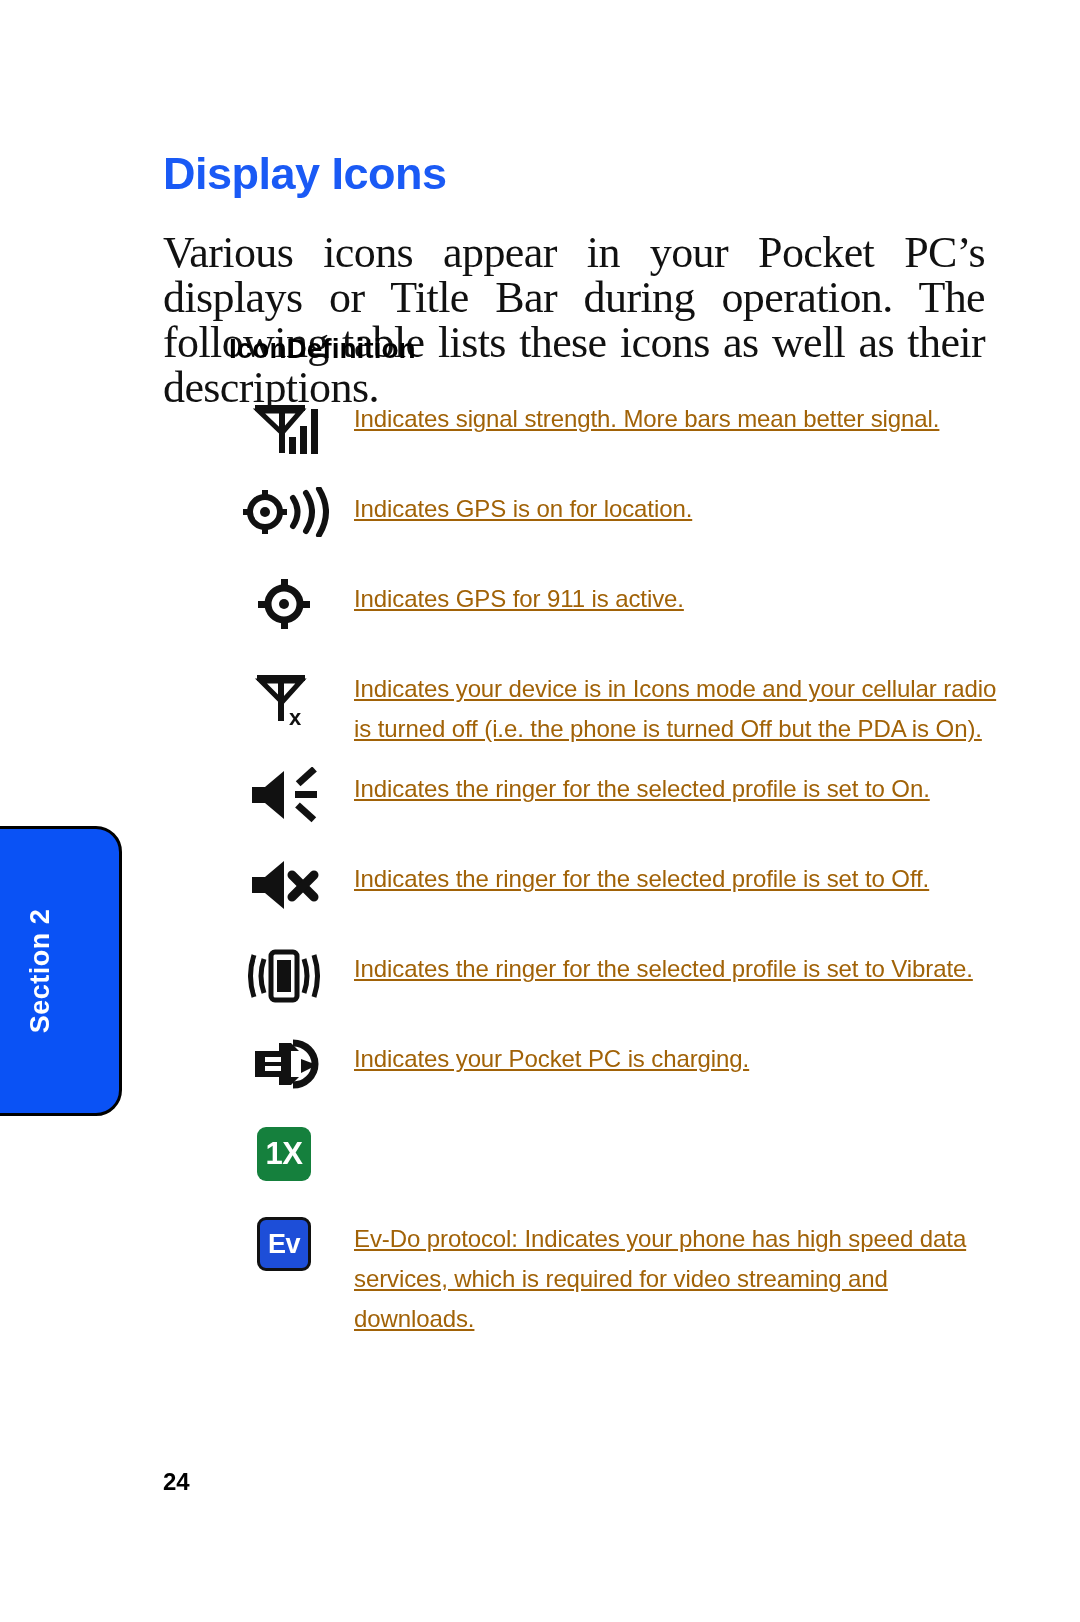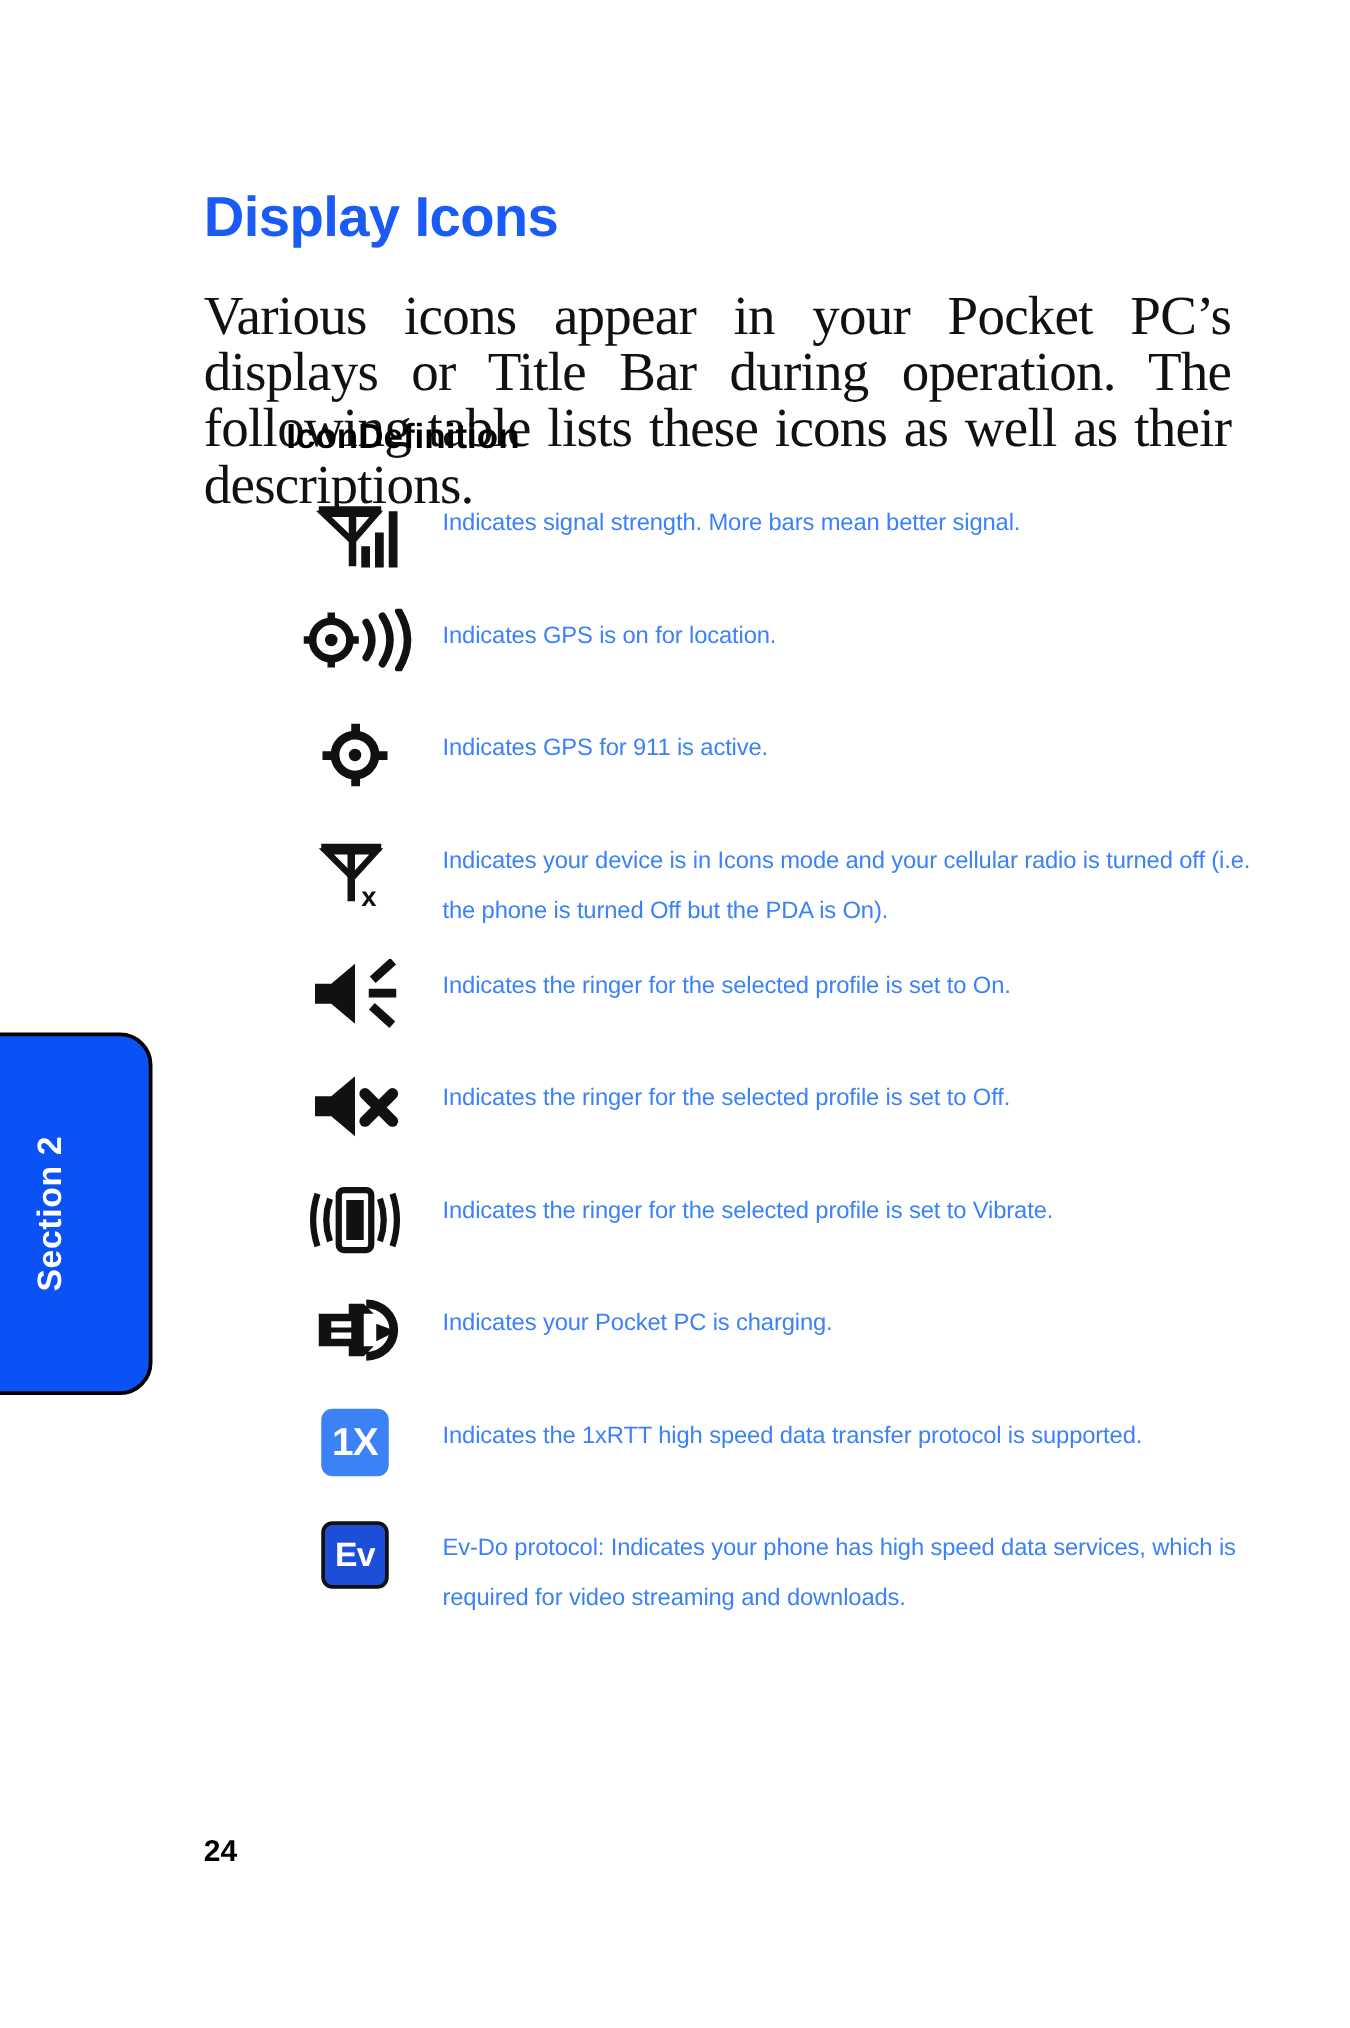--- a/index.html
+++ b/index.html
@@ -104,42 +104,43 @@
     flex: 0 0 140px;
     display: flex;
     align-items: flex-start;
     justify-content: center;
     padding-top: 2px;
     box-sizing: border-box;
   }
   .def-cell {
     flex: 1 1 auto;
     font-family: "Liberation Sans Narrow", "Liberation Sans", sans-serif;
-    font-size: 19px;
+    font-size: 24px;
     line-height: 40px;
     letter-spacing: -0.1px;
     padding-top: 4px;
-    color: #3b82f6;
+    color: #a16207;
+    text-decoration: underline;
   }
 
   
   .badge {
     display: inline-flex;
     align-items: center;
     justify-content: center;
     width: 54px;
     height: 54px;
     border-radius: 9px;
     font-family: "Liberation Sans Narrow", "Liberation Sans", sans-serif;
     font-weight: bold;
     font-size: 31px;
     color: #ffffff;
     letter-spacing: -0.5px;
   }
-  .badge-1x { background: #3b82f6; }
+  .badge-1x { background: #15803d; }
   .badge-ev {
     background: #1d4ed8;
     border: 3px solid #111111;
     box-sizing: border-box;
     font-size: 27px;
   }
 
   #page-number {
     position: absolute;
     left: 163px;
@@ -289,21 +290,20 @@
           </svg>
         </span>
       </div>
       <div class="def-cell">Indicates your Pocket PC is charging.</div>
     </div>
 
     <div class="icon-row">
       <div class="icon-cell">
         <span class="badge badge-1x">1X</span>
       </div>
-      <div class="def-cell">Indicates the 1xRTT high speed data transfer protocol is supported.</div>
     </div>
 
     <div class="icon-row">
       <div class="icon-cell">
         <span class="badge badge-ev">Ev</span>
       </div>
       <div class="def-cell">Ev-Do protocol: Indicates your phone has high speed data services, which is required for video streaming and downloads.</div>
     </div>
 
   </div>

